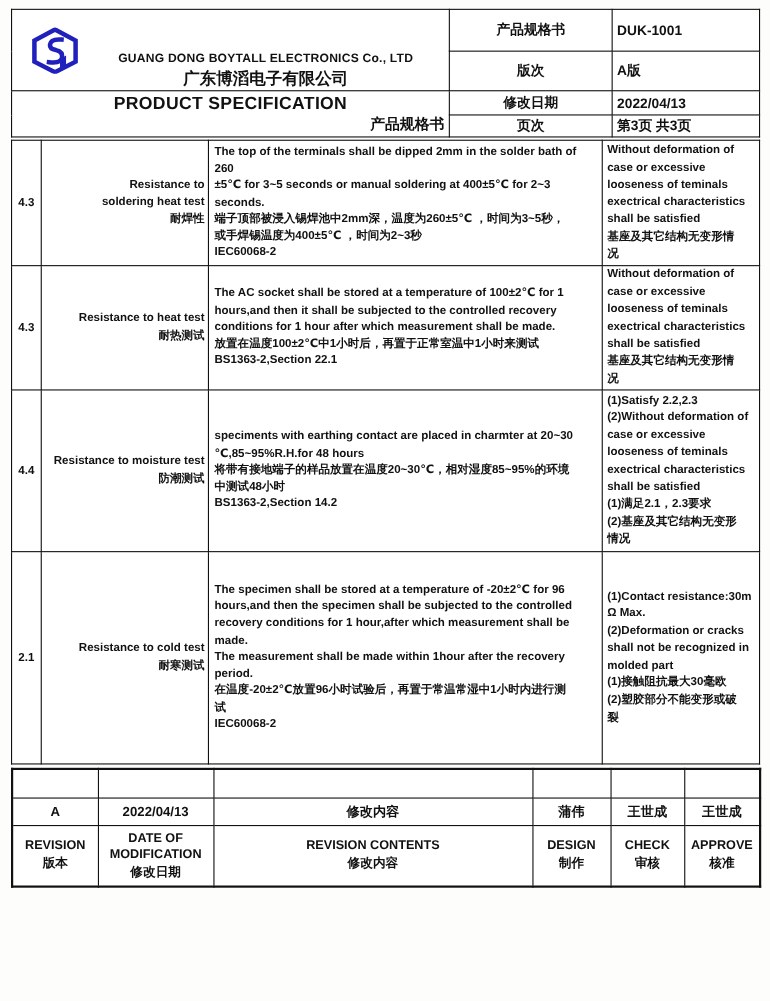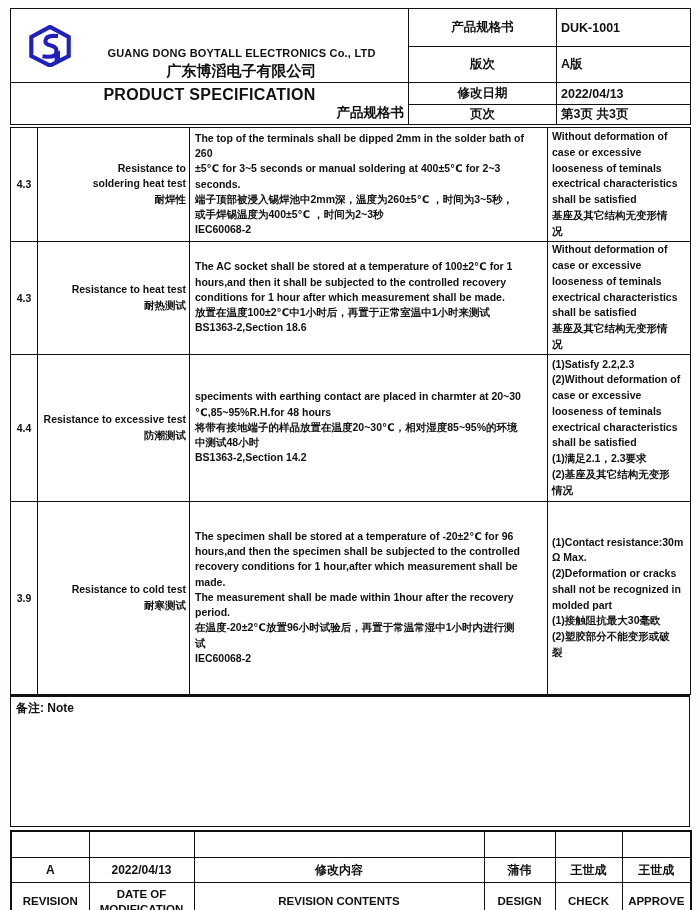--- a/index.html
+++ b/index.html
@@ -131,50 +131,50 @@
 况</td>
     </tr>
     <tr style="height:113px">
       <td class="cell-item">4.3</td>
       <td class="cell-name pre">Resistance to heat test
 耐热测试</td>
       <td class="cell-test pre">The AC socket shall be stored at a temperature of 100±2℃ for 1
 hours,and then it shall be subjected to the controlled recovery
 conditions for 1 hour after which measurement shall be made.
 放置在温度100±2℃中1小时后，再置于正常室温中1小时来测试
-BS1363-2,Section 18.6</td>
+BS1363-2,Section 22.1</td>
       <td class="cell-criteria pre">Without deformation of
 case or excessive
 looseness of teminals
 exectrical characteristics
 shall be satisfied
 基座及其它结构无变形情
 况</td>
     </tr>
     <tr style="height:147px">
       <td class="cell-item">4.4</td>
-      <td class="cell-name pre">Resistance to excessive test
+      <td class="cell-name pre">Resistance to moisture test
 防潮测试</td>
       <td class="cell-test pre">speciments with earthing contact are placed in charmter at 20~30
 ℃,85~95%R.H.for 48 hours
 将带有接地端子的样品放置在温度20~30℃，相对湿度85~95%的环境
 中测试48小时
 BS1363-2,Section 14.2</td>
       <td class="cell-criteria pre">(1)Satisfy 2.2,2.3
 (2)Without deformation of
 case or excessive
 looseness of teminals
 exectrical characteristics
 shall be satisfied
 (1)满足2.1，2.3要求
 (2)基座及其它结构无变形
 情况</td>
     </tr>
     <tr style="height:193px">
-      <td class="cell-item">3.9</td>
+      <td class="cell-item">2.1</td>
       <td class="cell-name pre">Resistance to cold test
 耐寒测试</td>
       <td class="cell-test pre">The specimen shall be stored at a temperature of -20±2℃ for 96
 hours,and then the specimen shall be subjected to the controlled
 recovery conditions for 1 hour,after which measurement shall be
 made.
 The measurement shall be made within 1hour after the recovery
 period.
 在温度-20±2℃放置96小时试验后，再置于常温常湿中1小时内进行测
 试
@@ -184,23 +184,20 @@
 (2)Deformation or cracks
 shall not be recognized in
 molded part
 (1)接触阻抗最大30毫欧
 (2)塑胶部分不能变形或破
 裂</td>
     </tr>
   </tbody>
     </table>
 
-  <div class="notebox">
-    <span>备注: Note</span>
-  </div>
 
   <table class="rev">
     <colgroup>
       <col style="width:78px">
         <col style="width:105px">
         <col style="width:290px">
       <col style="width:71px">
         <col style="width:67px">
         <col style="width:69px">
     </colgroup>

